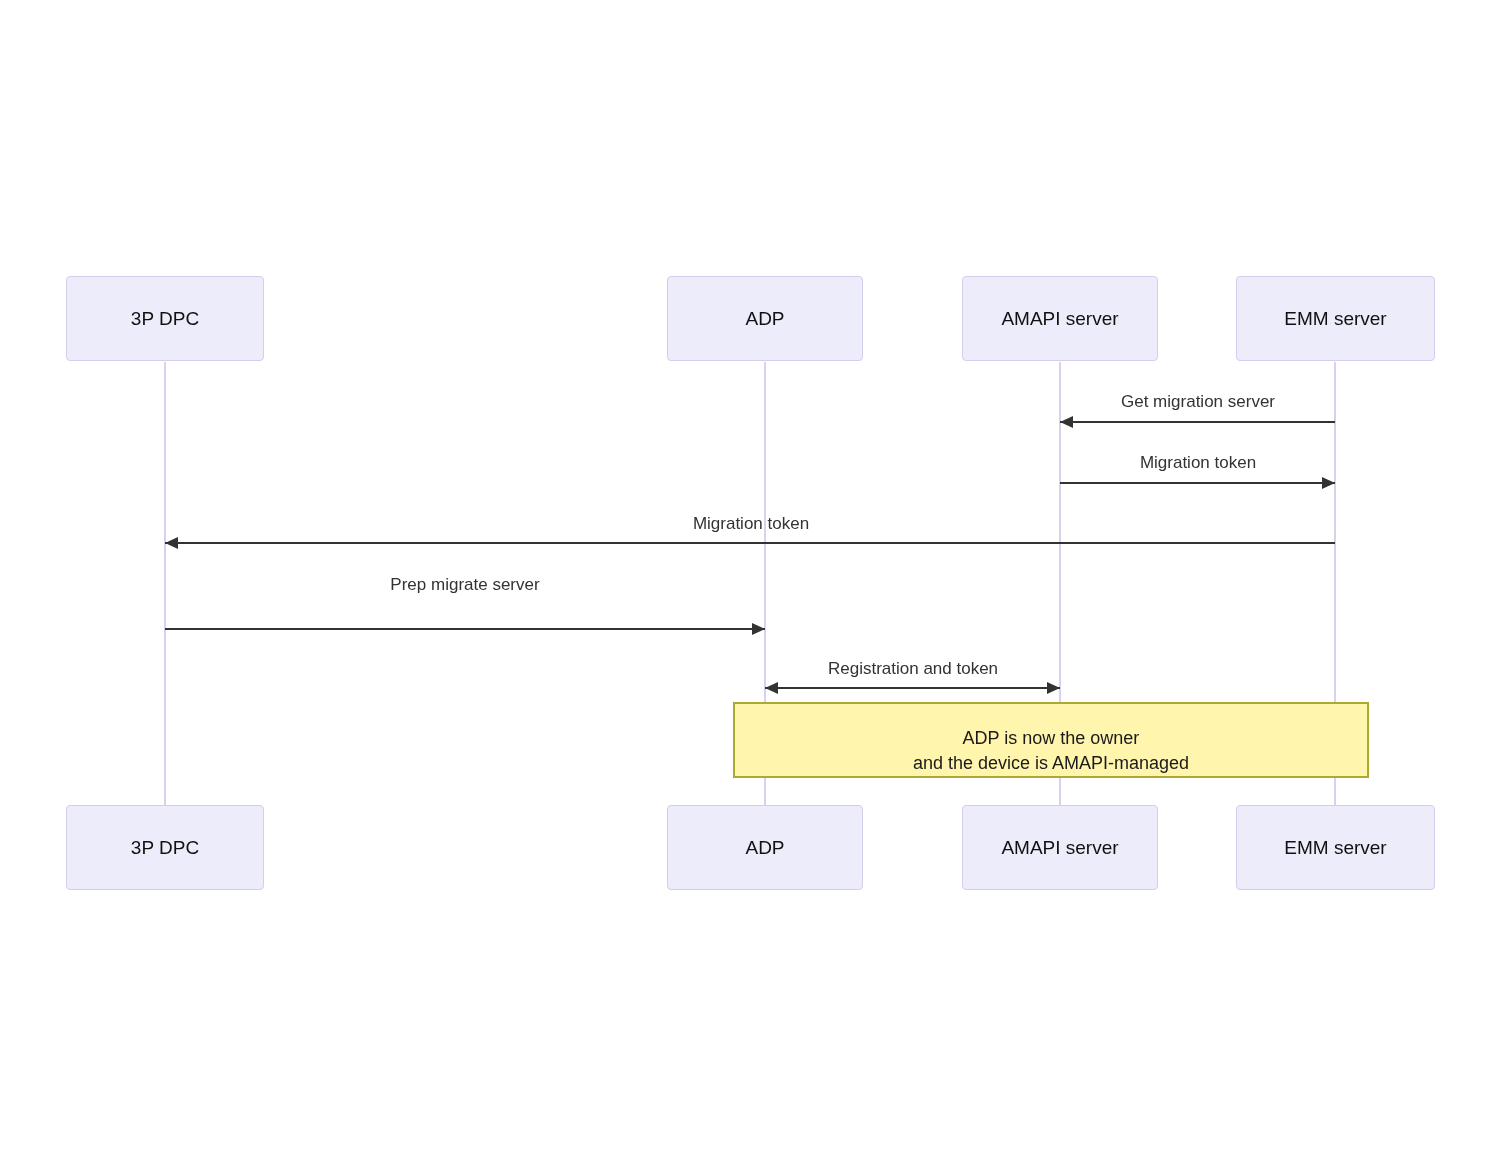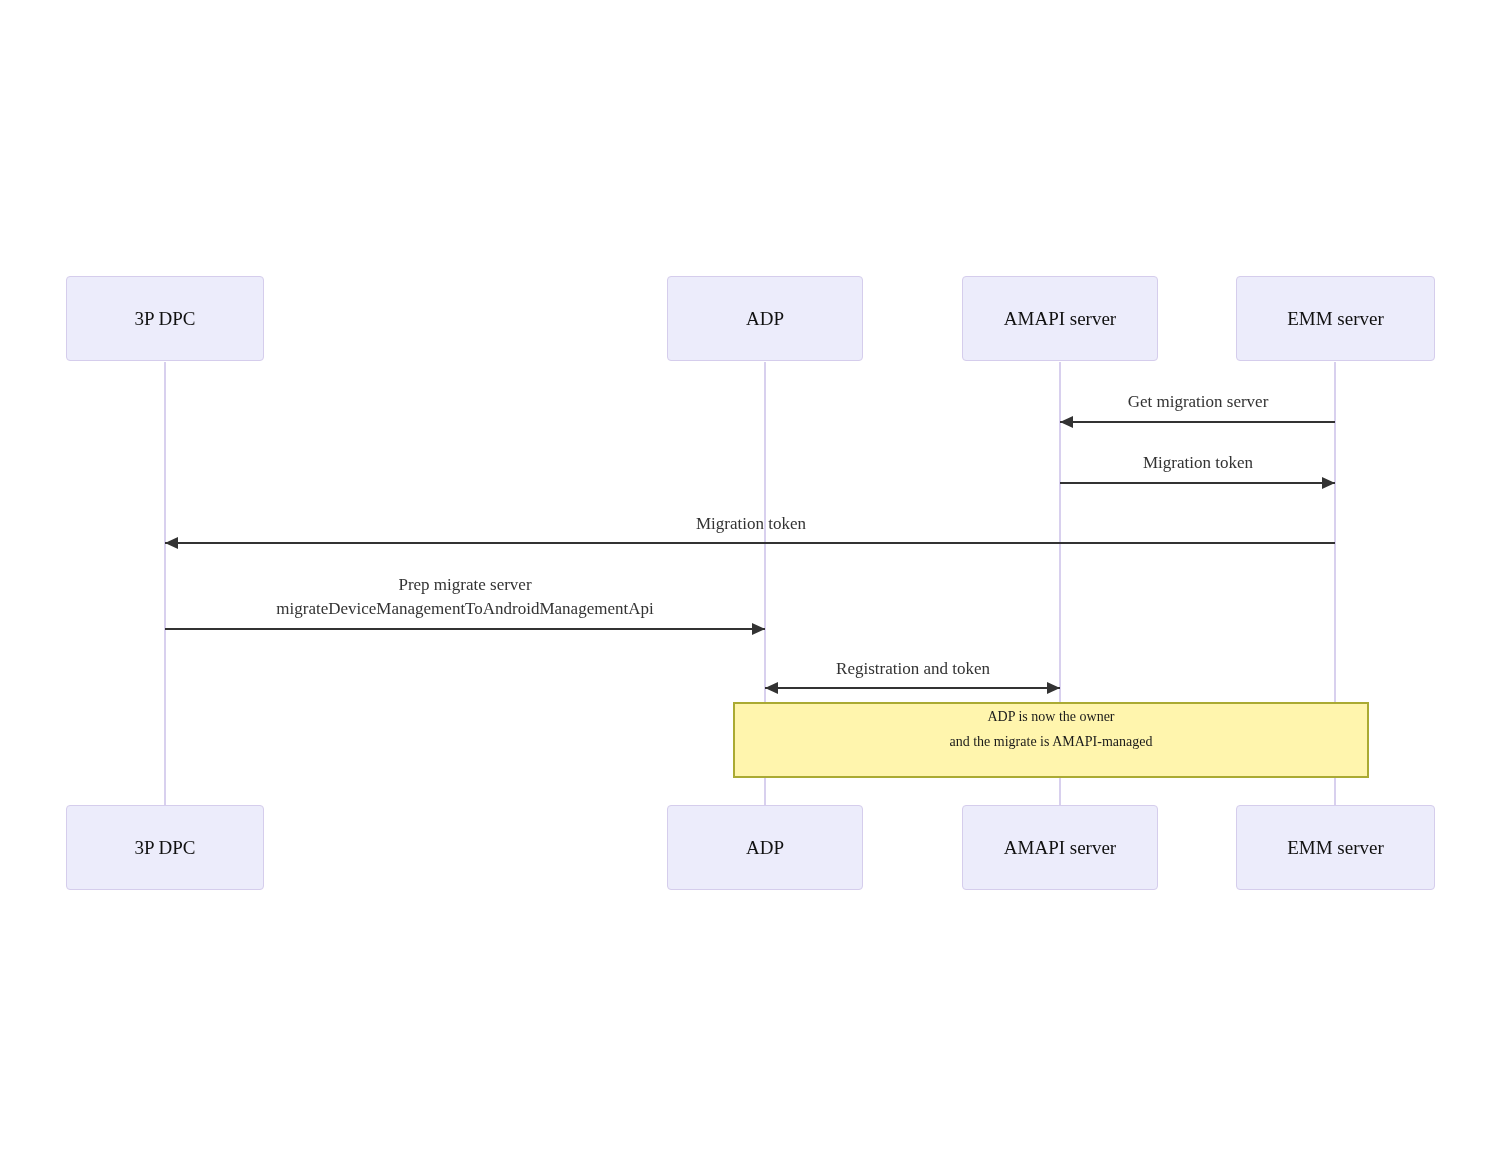--- a/index.html
+++ b/index.html
@@ -5,21 +5,21 @@
   html, body {
     margin: 0;
     padding: 0;
     background: #ffffff;
   }
   .canvas {
     position: relative;
     width: 1500px;
     height: 1169px;
     background: var(--background, #ffffff);
-    font-family: Liberation Serif, serif;
+    font-family: Liberation Sans, sans-serif;
     overflow: hidden;
   }
   .actor {
     position: absolute;
     height: 85px;
     background: var(--actor-fill, #ececfb);
     border: 1px solid var(--actor-border, #d5cdec);
     border-radius: 4px;
     display: flex;
     align-items: center;
@@ -68,22 +68,22 @@
     left: 733px;
     top: 702px;
     width: 636px;
     height: 76px;
     background: var(--note-fill, #fff5ad);
     border: 2px solid var(--note-border, #aaaa33);
     box-sizing: border-box;
     display: flex;
     flex-direction: column;
     align-items: center;
-    justify-content: flex-start;
-    font-size: 14px;
+    justify-content: flex-end;
+    font-size: 18px;
     line-height: 25px;
     color: var(--note-text, #1a1a1a);
     text-align: center;
   }
 </style>
 </head>
 <body>
 
 <div class="canvas">
 
@@ -111,32 +111,31 @@
 
   <div class="msg-label" style="left:1198px; top:451px;">Migration token</div>
   <div class="msg-line" style="left:1060px; top:482px; width:275px;"></div>
   <div class="head-right" style="left:1322px; top:477px;"></div>
 
   <div class="msg-label" style="left:751px; top:512px;">Migration token</div>
   <div class="msg-line" style="left:165px; top:542px; width:1170px;"></div>
   <div class="head-left" style="left:165px; top:537px;"></div>
 
   <div class="msg-label" style="left:465px; top:573px;">Prep migrate server</div>
-  <div class="msg-label" style="left:465px; top:597px;">migrateDeviceManagementToAndroidManagementApi</div>
   <div class="msg-line" style="left:165px; top:628px; width:600px;"></div>
   <div class="head-right" style="left:752px; top:623px;"></div>
 
   <div class="msg-label" style="left:913px; top:657px;">Registration and token</div>
   <div class="msg-line" style="left:765px; top:687px; width:295px;"></div>
   <div class="head-left" style="left:765px; top:682px;"></div>
   <div class="head-right" style="left:1047px; top:682px;"></div>
 
   <div class="note">
     <span>ADP is now the owner</span>
-    <span>and the migrate is AMAPI-managed</span>
+    <span>and the device is AMAPI-managed</span>
   </div>
 
   <div class="actor" style="left:66px; top:805px; width:198px;">
     <span>3P DPC</span>
   </div>
   <div class="actor" style="left:667px; top:805px; width:196px;">
     <span>ADP</span>
   </div>
   <div class="actor" style="left:962px; top:805px; width:196px;">
     <span>AMAPI server</span>

